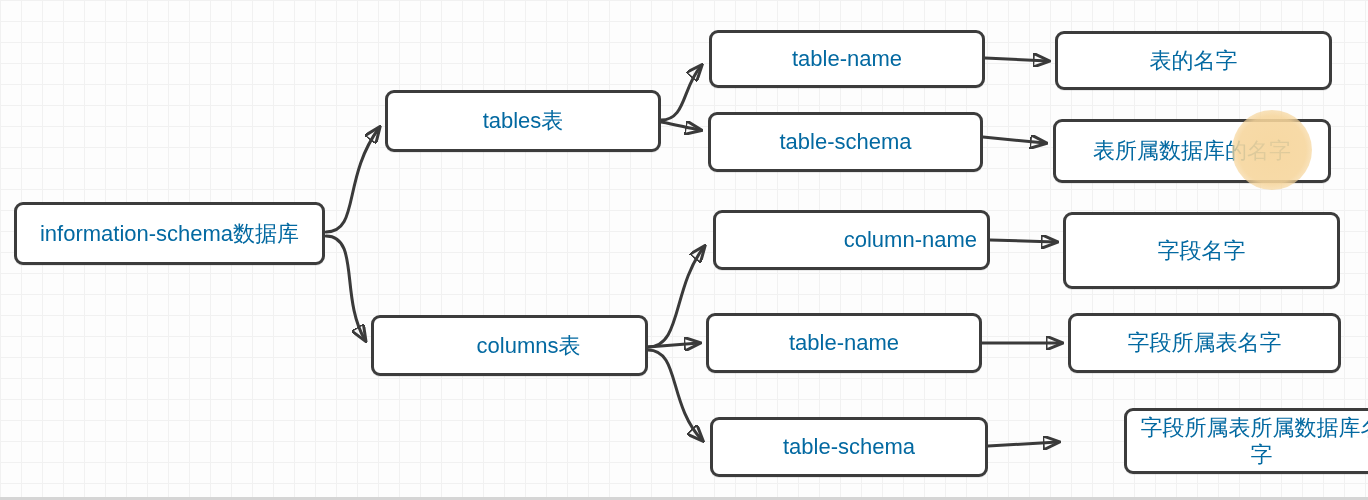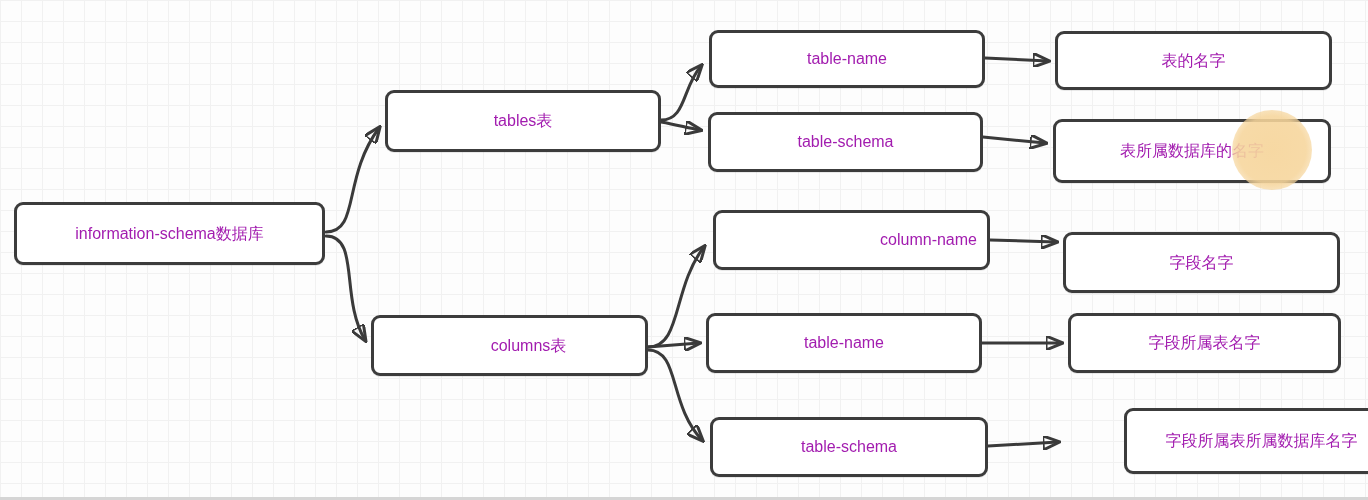--- a/index.html
+++ b/index.html
@@ -34,36 +34,36 @@
   .node {
     position: absolute;
     box-sizing: border-box;
     background: #ffffff;
     border: 3px solid #3c3c3c;
     border-radius: 9px;
     display: flex;
     align-items: center;
     justify-content: center;
     text-align: center;
-    color: #a21caf;
-    font-size: 16px;
+    color: #0369a1;
+    font-size: 22px;
     line-height: 1.25;
     padding: 2px 10px;
     box-shadow: 0 1px 0 rgba(0,0,0,0.08);
   }
   
   #node-root           { left: 14px;   top: 202px; width: 311px; height: 63px; }
   #node-tables         { left: 385px;  top: 90px;  width: 276px; height: 62px; }
   #node-columns        { left: 371px;  top: 315px; width: 277px; height: 61px; padding-left: 48px; }
   #node-t-name-1       { left: 709px;  top: 30px;  width: 276px; height: 58px; }
   #node-t-schema-1     { left: 708px;  top: 112px; width: 275px; height: 60px; }
   #node-desc-1         { left: 1055px; top: 31px;  width: 277px; height: 59px; }
   #node-desc-2         { left: 1053px; top: 119px; width: 278px; height: 64px; }
   #node-c-name         { left: 713px;  top: 210px; width: 277px; height: 60px; justify-content: flex-end; }
-  #node-desc-3         { left: 1063px; top: 212px; width: 277px; height: 61px; margin-top: 20px; }
+  #node-desc-3         { left: 1063px; top: 212px; width: 277px; height: 77px; }
   #node-t-name-2       { left: 706px;  top: 313px; width: 276px; height: 60px; }
   #node-desc-4         { left: 1068px; top: 313px; width: 273px; height: 60px; }
   #node-t-schema-2     { left: 710px;  top: 417px; width: 278px; height: 60px; }
   #node-desc-5         { left: 1124px; top: 408px; width: 275px; height: 66px; }
 
   .highlight-spot {
     position: absolute;
     left: 1232px; top: 110px;
     width: 80px; height: 80px;
     border-radius: 50%;

